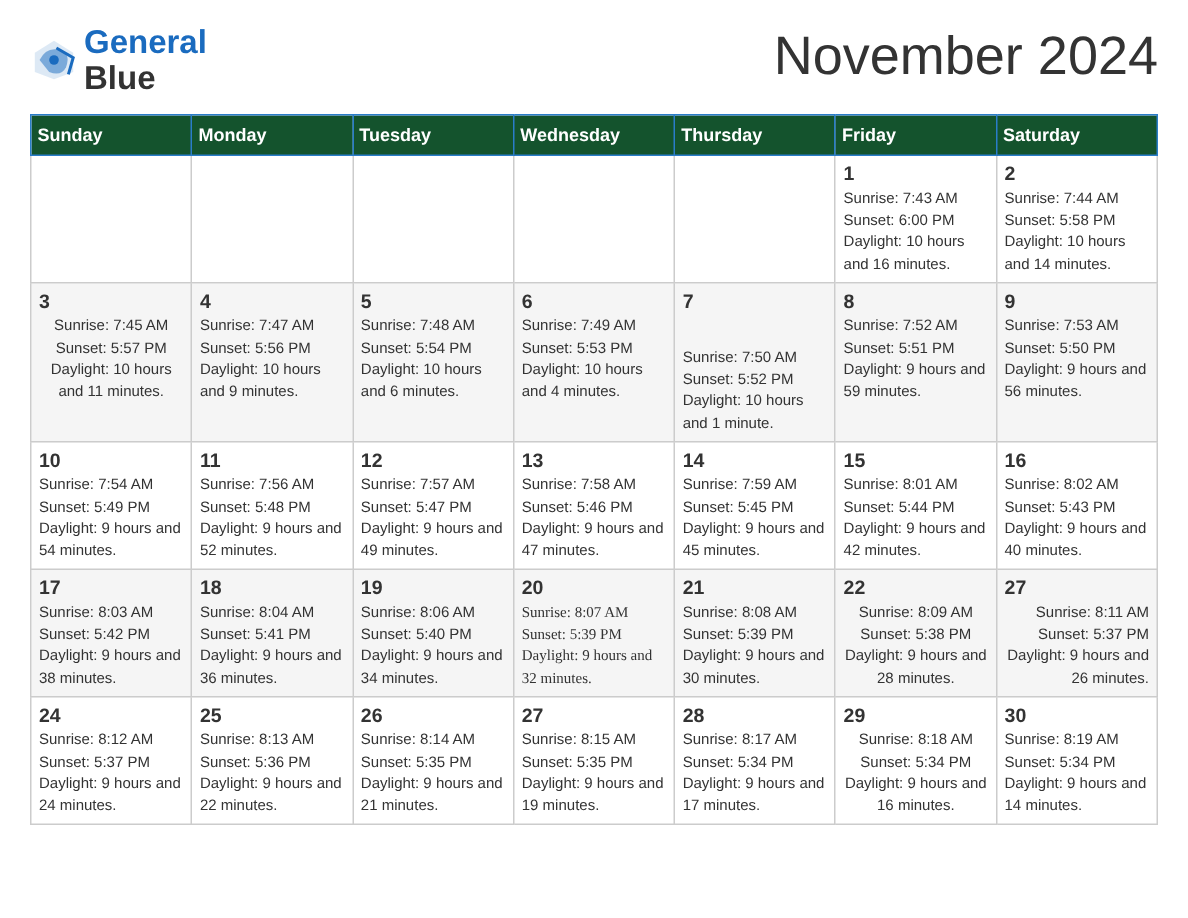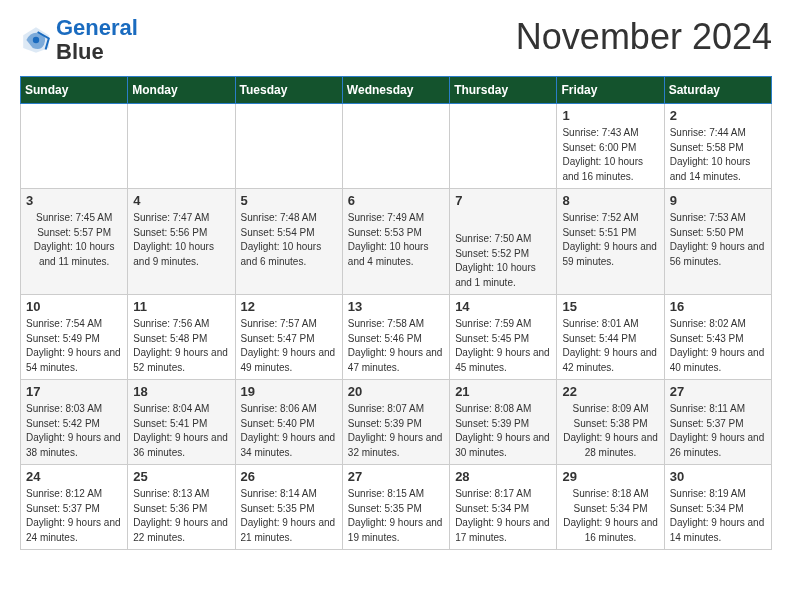--- a/index.html
+++ b/index.html
@@ -192,39 +192,39 @@
 Daylight: 9 hours and 36 minutes.</div>
           </td>
           <td>
             <div class="day-num">19</div>
             <div class="day-info" style="white-space: pre-line;">Sunrise: 8:06 AM
 Sunset: 5:40 PM
 Daylight: 9 hours and 34 minutes.</div>
           </td>
           <td>
             <div class="day-num">20</div>
-            <div class="day-info" style="white-space: pre-line;">Sunrise: 8:07 AM
+            <div class="day-info" style="white-space: pre-line; font-family: Liberation Serif, serif;">Sunrise: 8:07 AM
 Sunset: 5:39 PM
 Daylight: 9 hours and 32 minutes.</div>
           </td>
           <td>
             <div class="day-num">21</div>
             <div class="day-info" style="white-space: pre-line;">Sunrise: 8:08 AM
 Sunset: 5:39 PM
 Daylight: 9 hours and 30 minutes.</div>
           </td>
           <td>
             <div class="day-num">22</div>
             <div class="day-info" style="white-space: pre-line; text-align: center;">Sunrise: 8:09 AM
 Sunset: 5:38 PM
 Daylight: 9 hours and 28 minutes.</div>
           </td>
           <td>
             <div class="day-num">27</div>
-            <div class="day-info" style="white-space: pre-line;">Sunrise: 8:11 AM
+            <div class="day-info" style="white-space: pre-line; text-align: right;">Sunrise: 8:11 AM
 Sunset: 5:37 PM
 Daylight: 9 hours and 26 minutes.</div>
           </td>
         </tr>
         <tr>
           <td>
             <div class="day-num">24</div>
             <div class="day-info" style="white-space: pre-line;">Sunrise: 8:12 AM
 Sunset: 5:37 PM
 Daylight: 9 hours and 24 minutes.</div>

